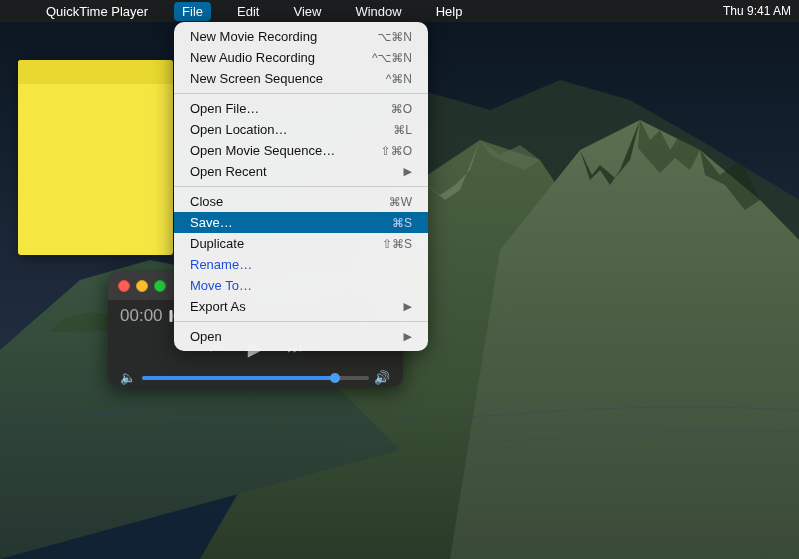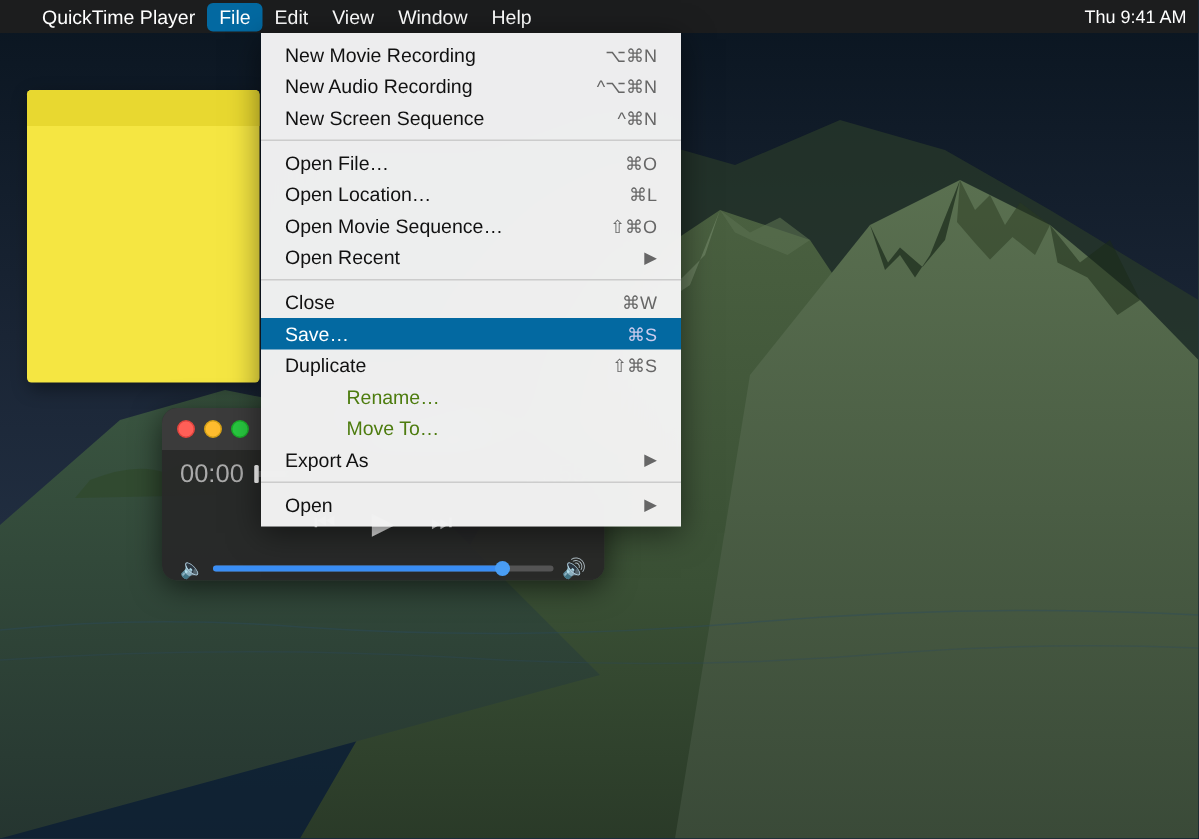--- a/index.html
+++ b/index.html
@@ -48,21 +48,21 @@
       background: rgba(30, 30, 30, 0.92);
       display: flex;
       align-items: center;
       padding: 0 8px;
       z-index: 100;
     }
 
     .menubar-left {
       display: flex;
       align-items: center;
-      gap: 0;
+      gap: 18px;
     }
 
     .menubar-item {
       color: #fff;
       font-size: 13px;
       padding: 2px 8px;
       border-radius: 4px;
       cursor: default;
       white-space: nowrap;
     }
@@ -253,23 +253,23 @@
       border-radius: 50%;
     }
 
     .qt-vol-max { color: #aaa; font-size: 13px; }
 
     
     .dropdown-menu {
       position: absolute;
       top: 22px;
       left: 174px;
-      width: 280px;
+      width: 254px;
       background: rgba(245, 245, 245, 0.97);
-      border-radius: 0;
+      border-radius: 10px;
       box-shadow: 0 4px 20px rgba(0,0,0,0.5);
       z-index: 200;
       padding: 4px 0;
       backdrop-filter: blur(20px);
     }
 
     .menu-item {
       display: flex;
       align-items: center;
       padding: 3px 16px;
@@ -278,22 +278,21 @@
       cursor: default;
       position: relative;
     }
 
     .menu-item.highlighted {
       background: #0369a1;
       color: #fff;
     }
 
     .menu-item.disabled {
-      color: #4d7c0f;
-      margin-left: 41px;
+      color: #1d4ed8;
     }
 
     .menu-item-label {
       flex: 1;
     }
 
     .menu-item-shortcut {
       color: #666;
       font-size: 12px;
       margin-left: auto;

